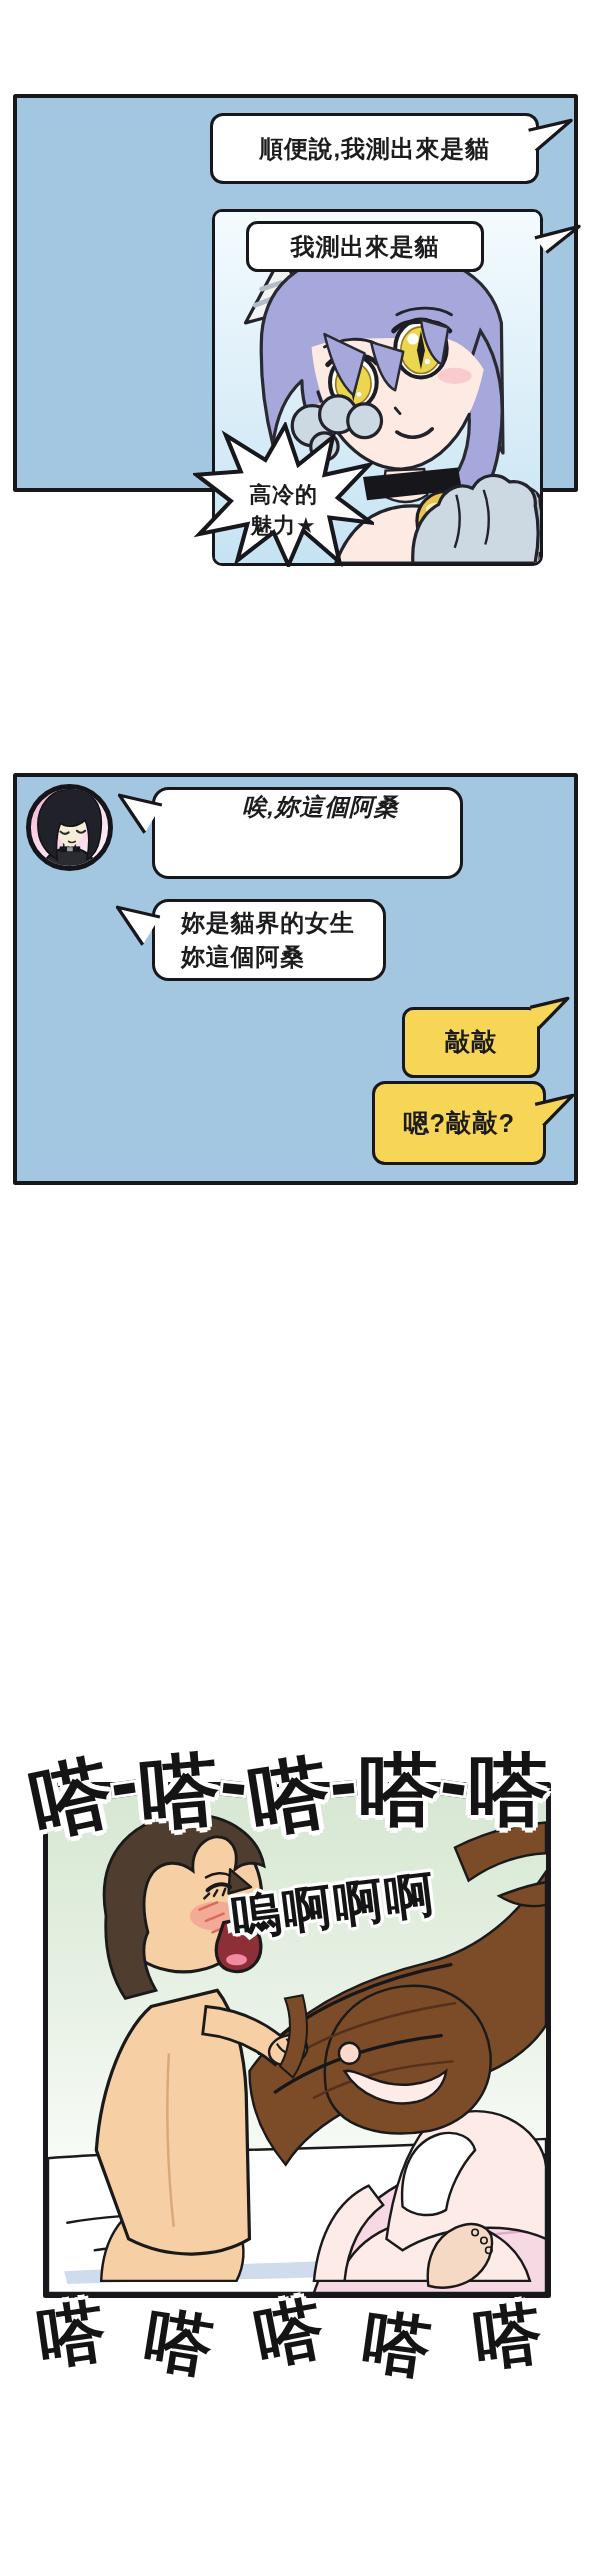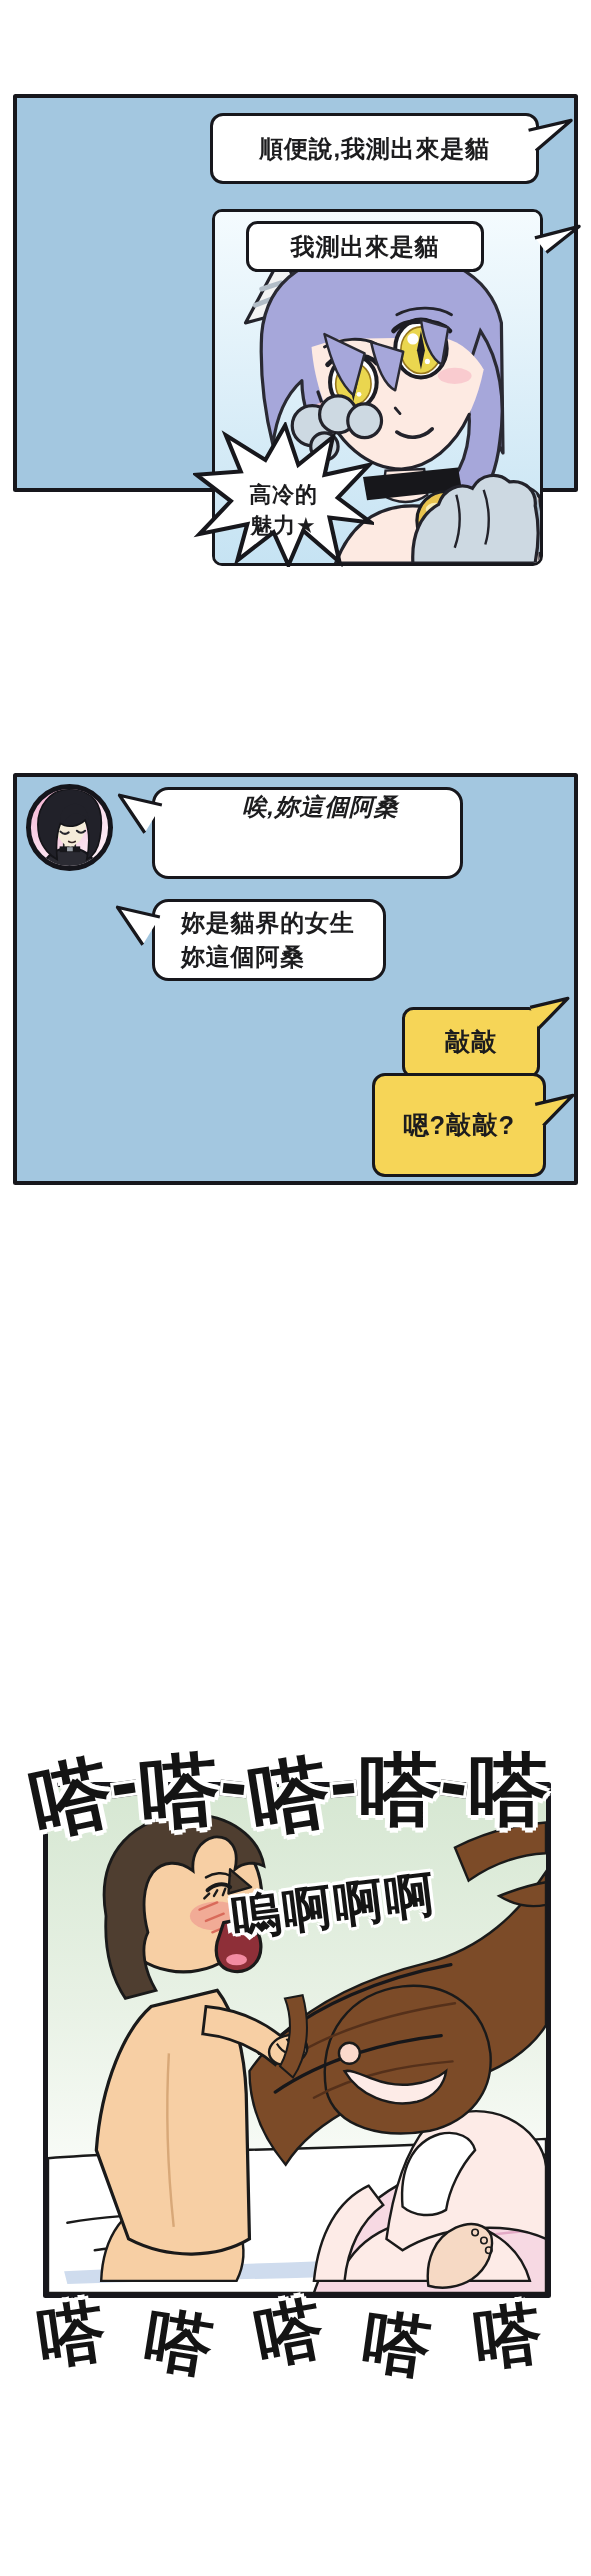--- a/index.html
+++ b/index.html
@@ -33,21 +33,21 @@
   #p1-starburst .sb-line{position:absolute;left:0;right:0;text-align:center;font-size:22px;letter-spacing:0.8px;margin-top:12px;}
   #sb-l1{top:46px;} #sb-l2{top:77px;}
   
   #avatar{position:absolute;left:9px;top:6.6px;width:87px;height:87px;z-index:2;}
   #p2-bubbleA{left:135px;top:10px;width:311px;height:92px;border-radius:16.4px;flex-direction:row;align-items:flex-start;justify-content:center;padding-left:26px;font-style:italic;}
   #p2-bubbleB{left:135px;top:122px;width:234px;height:82px;border-radius:16.4px;flex-direction:column;align-items:flex-start;justify-content:center;padding-left:26px;}
   .lines .txt{line-height:34px;}
   #p2-tailA{left:99px;top:15px;}
   #p2-tailB{left:97px;top:127px;}
   #p2-yellow1{left:385px;top:230px;width:138px;height:71px;border-radius:11.5px;}
-  #p2-yellow2{left:355px;top:296px;width:174px;height:104px;border-radius:13px;}
+  #p2-yellow2{left:355px;top:304px;width:174px;height:84px;border-radius:13px;}
   #p2-ytail1{left:508px;top:219px;}
   #p2-ytail2{left:513px;top:316px;}
   .bubble.yellow .txt{font-size:25.5px;}
   
   .sfx-row{position:absolute;display:flex;justify-content:space-between;align-items:center;z-index:3;}
   #sfx-top{left:30px;top:1725px;width:518px;height:128px;}
   #sfx-bottom{left:38px;top:2287px;width:503px;height:90px;}
   .sfx-char{font-size:79px;line-height:1;font-weight:900;}
   #sfx-bottom .sfx-char{font-size:67px;}
   .outlined{color:#141414;text-shadow:-5px 0 0 #fff,5px 0 0 #fff,0 -5px 0 #fff,0 5px 0 #fff,-3.3px -3.3px 0 #fff,3.3px -3.3px 0 #fff,-3.3px 3.3px 0 #fff,3.3px 3.3px 0 #fff;}

